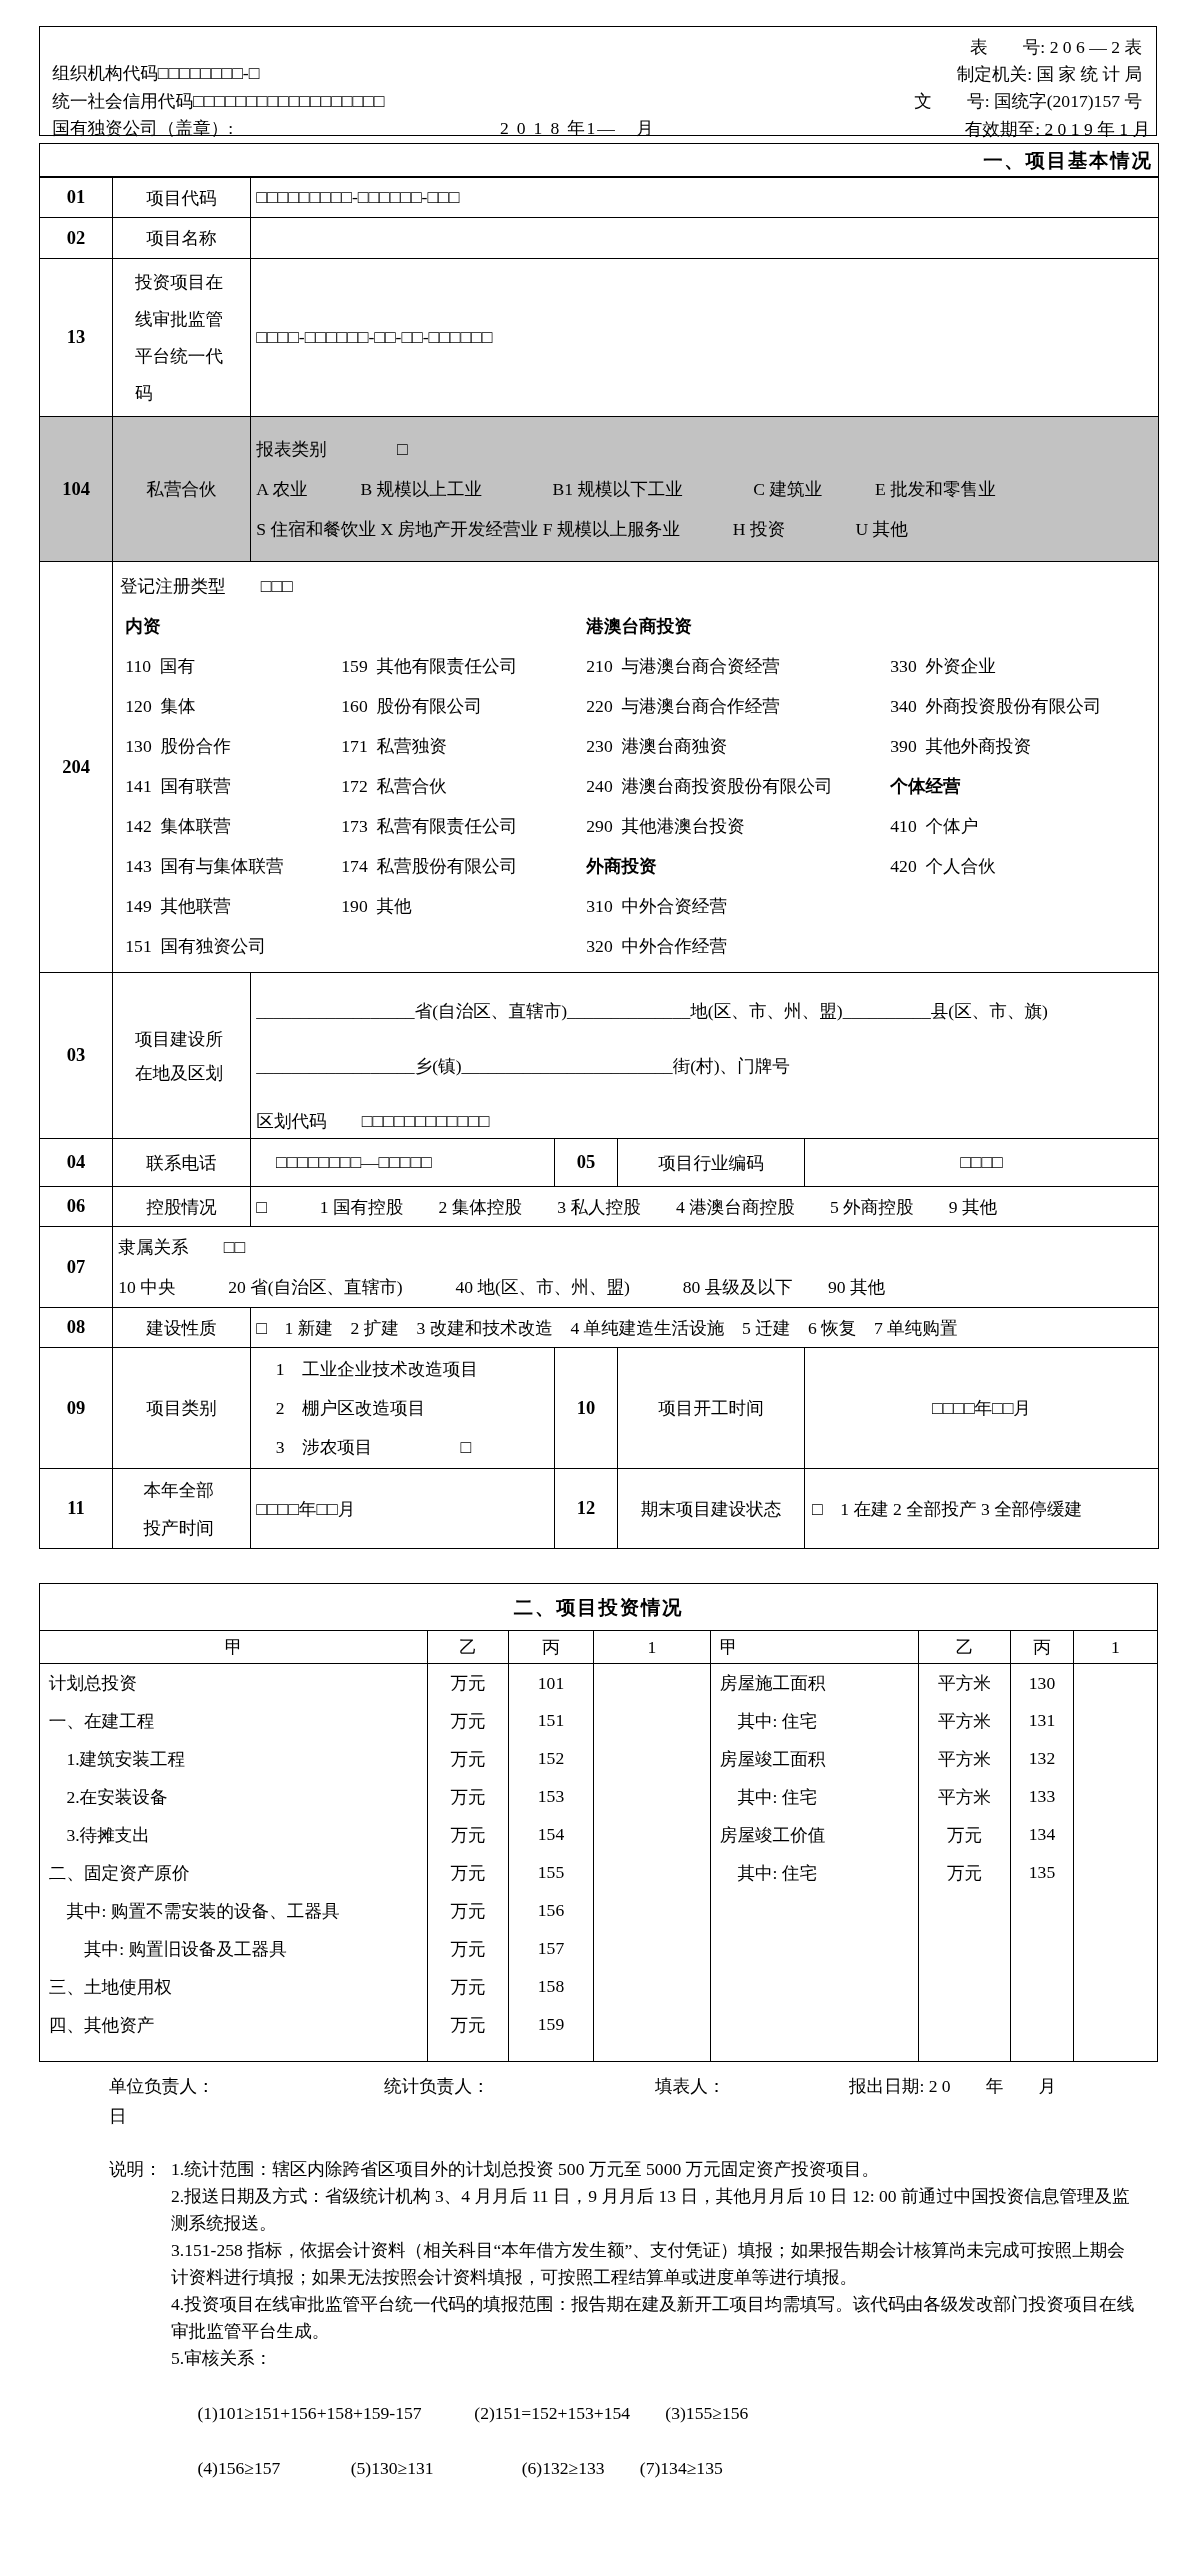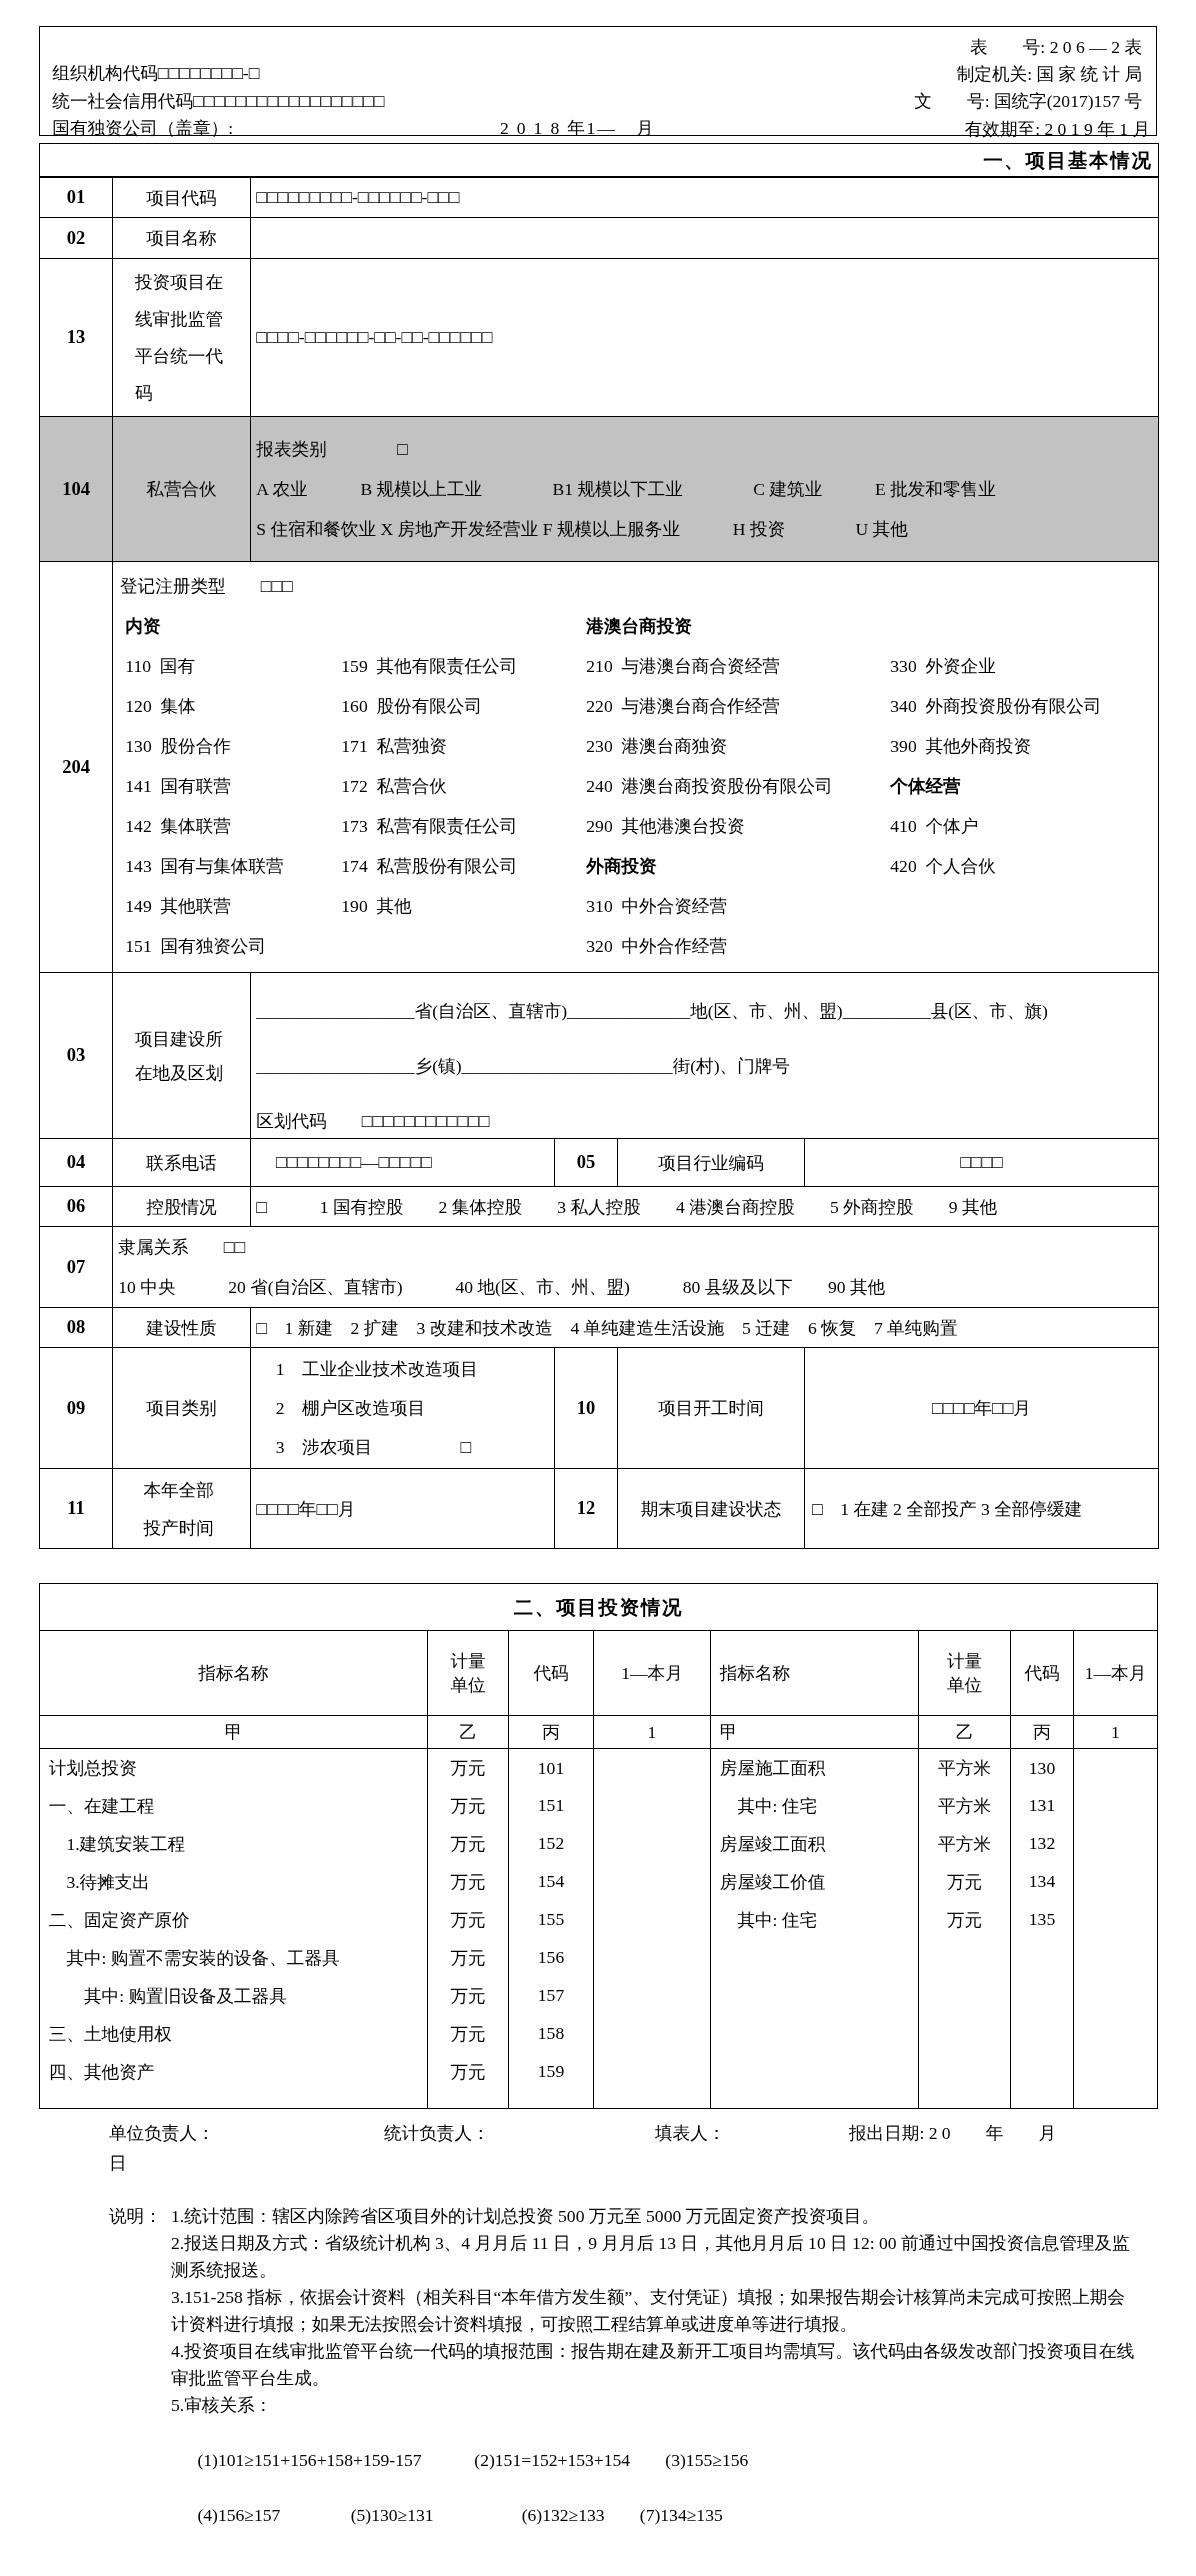--- a/index.html
+++ b/index.html
@@ -258,30 +258,20 @@
           <col style="width:117px">
       <col style="width:208px">
           <col style="width:92px">
           <col style="width:63px">
           <col style="width:84px">
     </colgroup>
     <thead>
       <tr class="ttl2">
             <td colspan="8">二、项目投资情况</td>
           </tr>
-      <tr class="th1">
-        <td class="c0h">指标名称</td>
-        <td><span class="vw">计量单位</span></td>
-        <td>代码</td>
-        <td>1—本月</td>
-        <td class="c4">指标名称</td>
-        <td><span class="vw">计量单位</span></td>
-        <td>代码</td>
-        <td>1—本月</td>
-      </tr>
       <tr class="th2">
         <td>甲</td>
         <td>乙</td>
         <td>丙</td>
         <td>1</td>
         <td class="c4">甲</td>
         <td>乙</td>
         <td>丙</td>
         <td>1</td>
       </tr>
@@ -311,20 +301,30 @@
             <td class="c0">　1.建筑安装工程</td>
             <td class="c1">万元</td>
             <td class="c2">152</td>
             <td class="c3"></td>
             <td class="c4">房屋竣工面积</td>
             <td class="c5">平方米</td>
             <td class="c6">132</td>
             <td class="c7"></td>
           </tr>
           <tr>
+            <td class="c0">　2.在安装设备</td>
+            <td class="c1">万元</td>
+            <td class="c2">153</td>
+            <td class="c3"></td>
+            <td class="c4">　其中: 住宅</td>
+            <td class="c5">平方米</td>
+            <td class="c6">133</td>
+            <td class="c7"></td>
+          </tr>
+          <tr>
             <td class="c0">　3.待摊支出</td>
             <td class="c1">万元</td>
             <td class="c2">154</td>
             <td class="c3"></td>
             <td class="c4">房屋竣工价值</td>
             <td class="c5">万元</td>
             <td class="c6">134</td>
             <td class="c7"></td>
           </tr>
           <tr>

